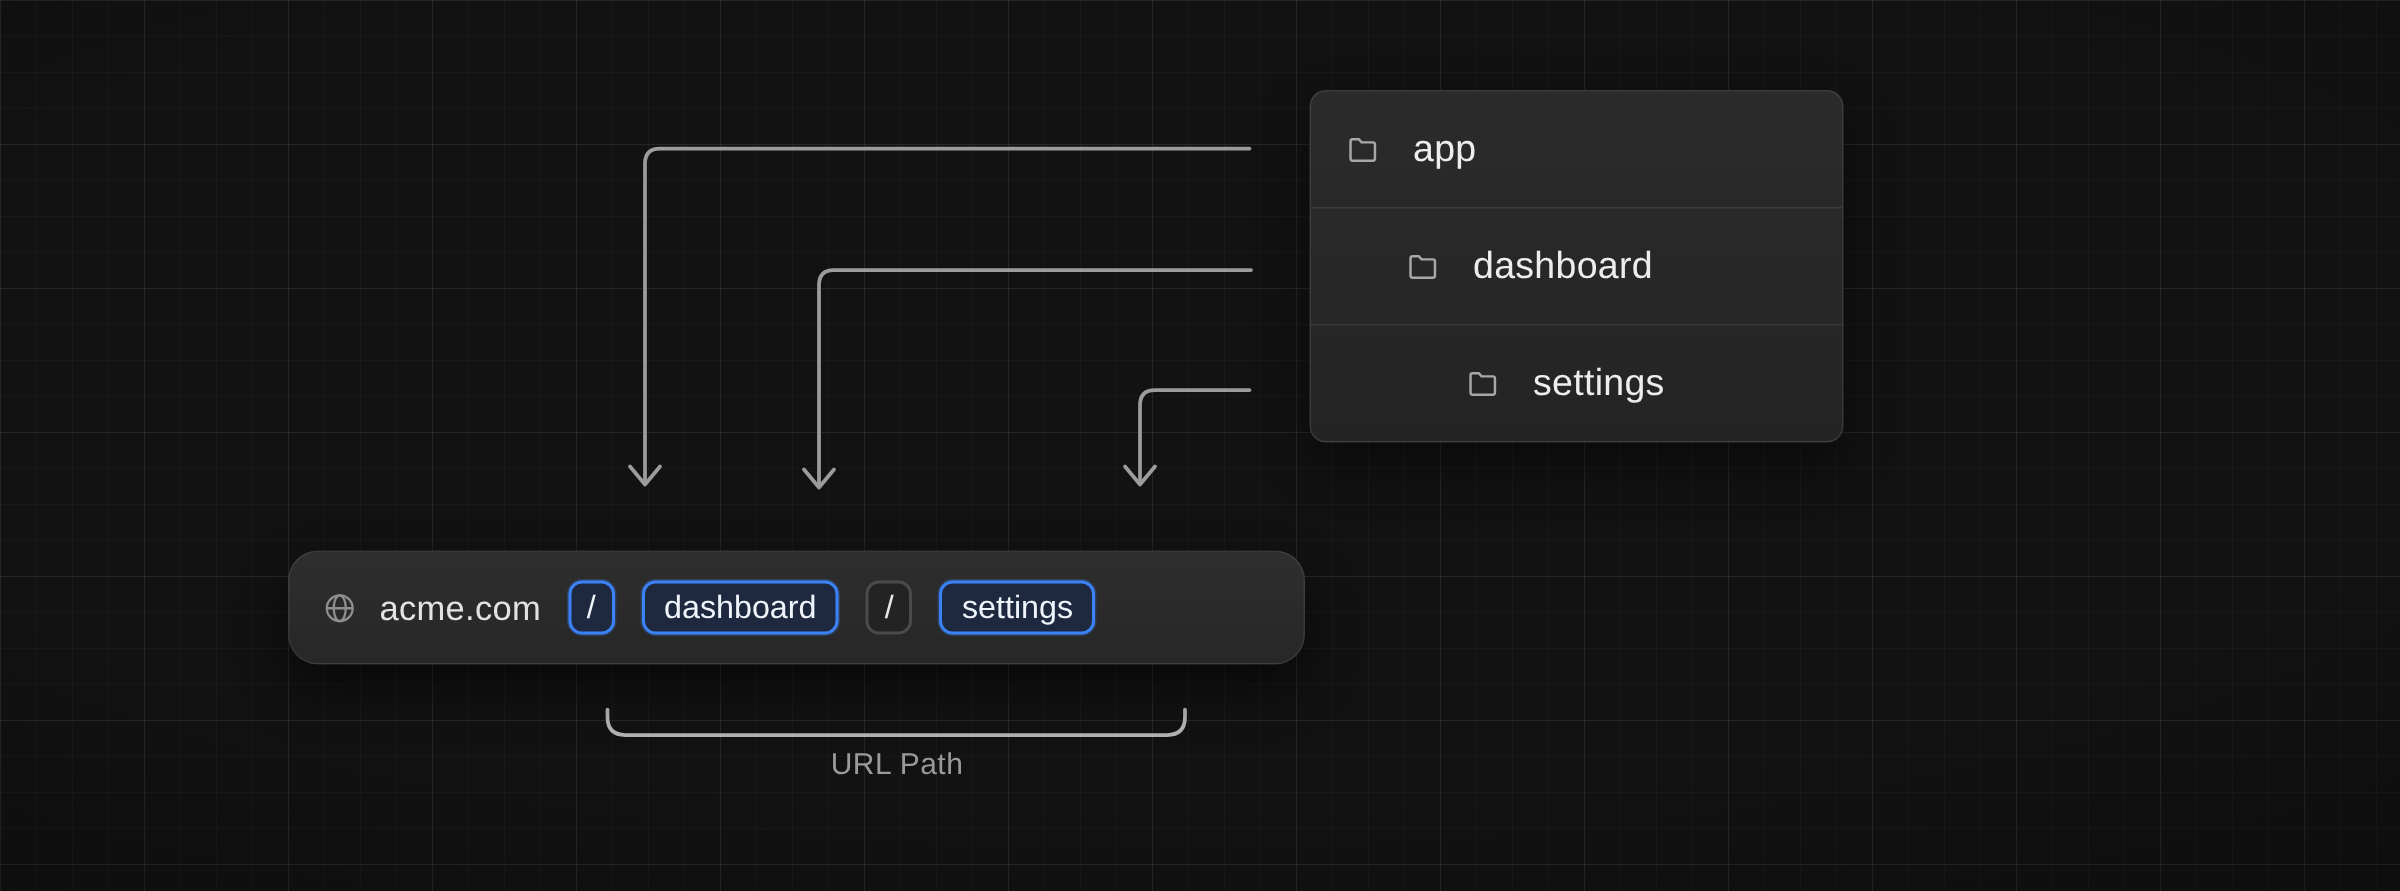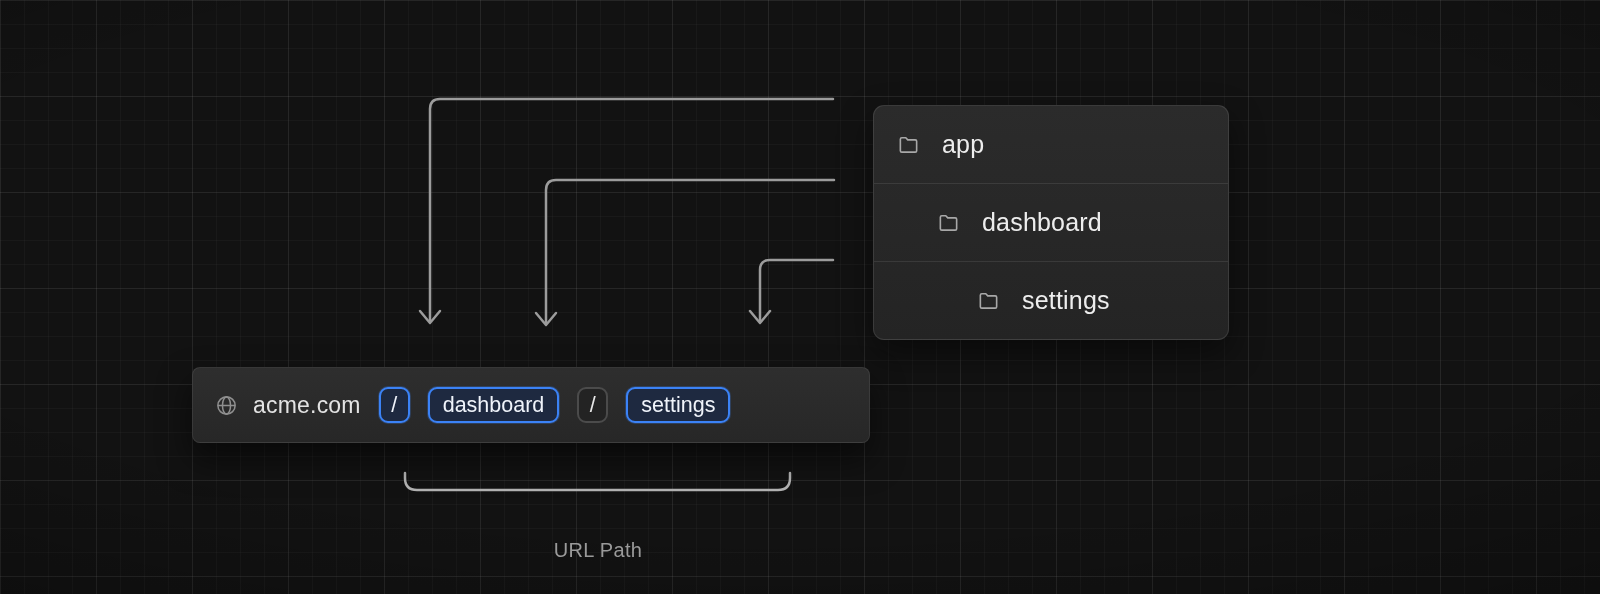--- a/index.html
+++ b/index.html
@@ -30,21 +30,20 @@
   
   .tree-panel {
     position: absolute; left: 873px; top: 60px;
     width: 356px; height: 235px; z-index: 3;
     background: linear-gradient(180deg, #2b2b2b 0%, #242424 100%);
     border: 1px solid rgba(255,255,255,0.10);
     border-radius: 11px;
     box-shadow: 0 14px 34px rgba(0,0,0,0.45);
     display: flex; flex-direction: column;
     overflow: hidden;
-    margin-top: 45px;
   }
   .tree-row {
     flex: 1; display: flex; align-items: center;
     gap: 22px;
   }
   .tree-row + .tree-row { border-top: 1px solid rgba(255,255,255,0.09); }
   .tree-row.level-0 { padding-left: 23px; }
   .tree-row.level-1 { padding-left: 63px; }
   .tree-row.level-2 { padding-left: 103px; }
   .tree-row .label {
@@ -62,21 +61,21 @@
     flex: 1; display: flex; align-items: center;
     color: #9b9b9b; font-size: 21px; letter-spacing: 0.2px;
   }
 
   
   .url-bar {
     position: absolute; left: 192px; top: 367px;
     width: 678px; height: 76px; z-index: 3;
     background: linear-gradient(180deg, #2e2e2e 0%, #272727 100%);
     border: 1px solid rgba(255,255,255,0.08);
-    border-radius: 8px;
+    border-radius: 20px;
     box-shadow: 0 16px 32px rgba(0,0,0,0.5);
     display: flex; align-items: center;
     padding: 0 22px;
   }
   .globe-icon { margin-right: 15px; display: flex; }
   .domain {
     color: #e3e3e3; font-size: 23px; letter-spacing: 0.2px;
     margin-right: 18px; white-space: nowrap;
   }
   .chips { display: flex; align-items: center; gap: 18px; }
@@ -95,21 +94,21 @@
     background: #232323;
     color: #e9e9e9;
   }
   .chip.slash { width: 31px; padding: 0; }
   .chip.word  { padding: 0 13px; }
 
   
   .url-path-label {
     position: absolute; left: 405px; top: 499px; width: 386px; z-index: 3;
     text-align: center;
-    color: #9a9a9a; font-size: 20px; letter-spacing: 0.3px; margin-top: 40px;
+    color: #9a9a9a; font-size: 20px; letter-spacing: 0.3px;
   }
 </style>
 </head>
 <body>
 
 <div class="canvas">
 
   <svg class="connectors" width="1600" height="594" viewBox="0 0 1600 594" fill="none">
 
     <g stroke="#9c9c9c" stroke-width="2.5" stroke-linecap="round" stroke-linejoin="round">

